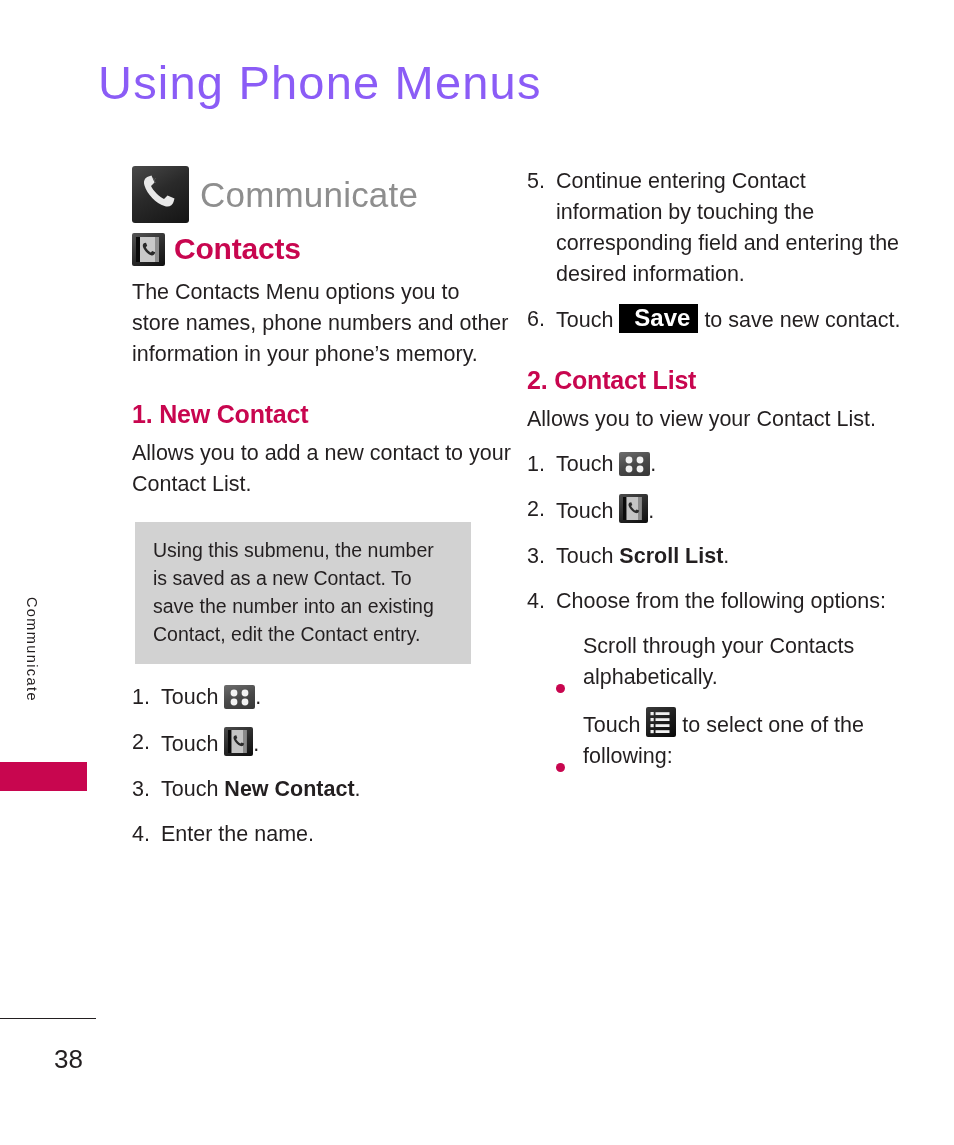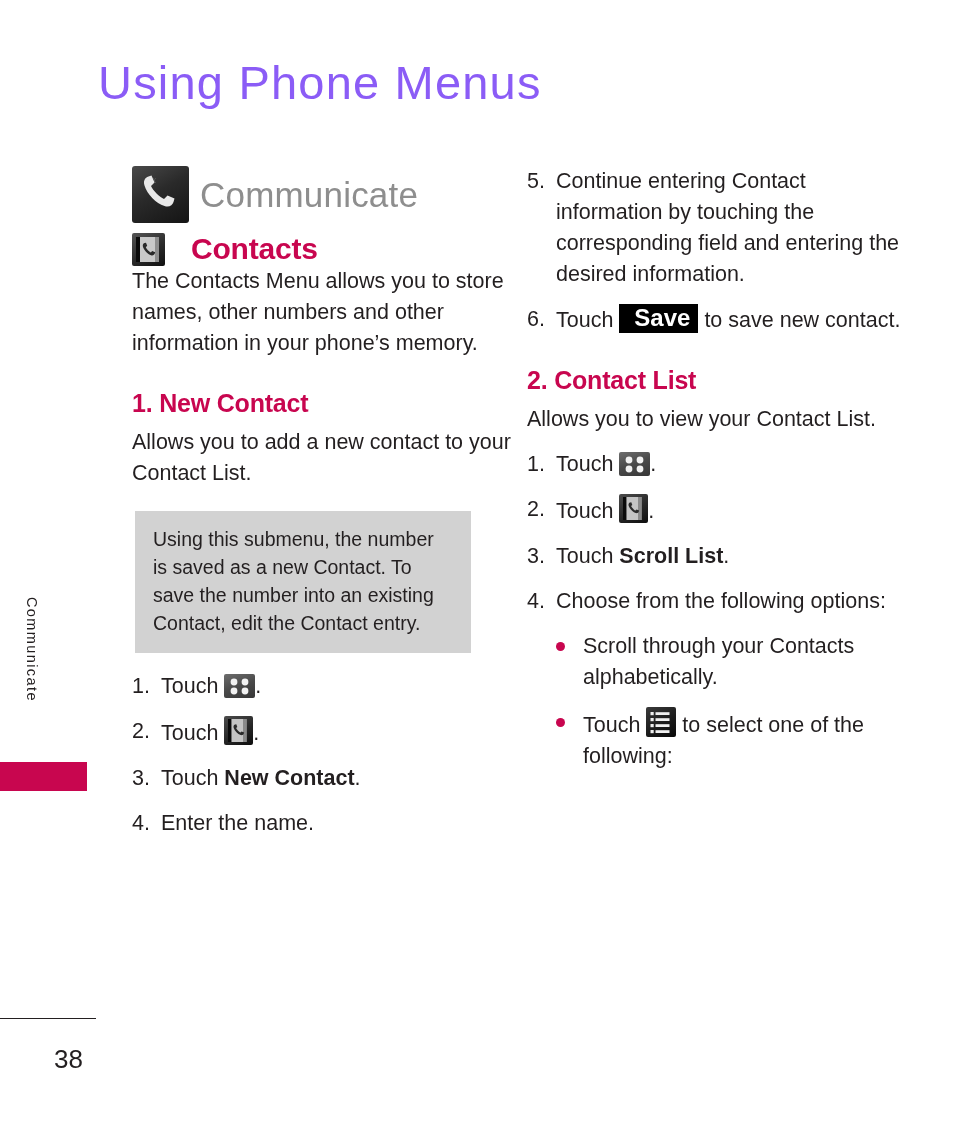--- a/index.html
+++ b/index.html
@@ -85,21 +85,22 @@
   }
   .brand-head .brand-title {
     font-size: 35px;
     color: #8e8e8e;
     letter-spacing: 0.2px;
   }
 
   .sub-head {
     display: flex;
     align-items: center;
-    gap: 26px;
+    gap: 9px;
+    margin-bottom: 11px;
   }
   .sub-head .sub-title {
     font-size: 30px;
     font-weight: 700;
     color: #c8064f;
     letter-spacing: -0.2px;
   }
 
   .num-head {
     font-size: 25px;
@@ -133,20 +134,21 @@
   .step-body { flex: 1 1 auto; }
   .step-body b { font-weight: 700; }
 
   
   .bullets { margin: 8px 0 0 0; padding: 0 0 0 29px; list-style: none; }
   .bullet {
     display: flex;
     font-size: 21.5px;
     line-height: 31px;
     margin-bottom: 14px;
+    align-items: flex-end;
   }
   .bullet-dot {
     flex: 0 0 auto;
     width: 27px;
     padding-top: 11px;
   }
   .bullet-dot i {
     display: block;
     width: 9px;
     height: 9px;
@@ -257,21 +259,21 @@
       <svg viewBox="0 0 33 33">
         <rect x="4" y="4" width="4" height="25" fill="#0a0a0a"></rect>
         <rect x="8" y="4" width="19" height="25" fill="#c9c9c9"></rect>
         <rect x="23" y="4" width="4" height="25" fill="#8f8f8f"></rect>
         <path d="M12.5 10 C11 10.6 10.4 12.2 11 14 C12.2 17.5 15.6 21 19 22.2 C20.8 22.8 22.3 22 22.8 20.6 L23.2 19.2 L20.2 18 L18.8 19.4 C17 18.5 14.6 16 13.8 14.2 L15.2 12.8 L14 9.8 Z" fill="#2a2a2a"></path>
       </svg>
     </span>
     <span class="sub-title">Contacts</span>
   </div>
 
-  <p class="para">The Contacts Menu allows you to store names, other numbers and other information in your phone’s memory.</p>
+  <p class="para">The Contacts Menu options you to store names, phone numbers and other information in your phone’s memory.</p>
 
   <div class="num-head">1. New Contact</div>
   <p class="para">Allows you to add a new contact to your Contact List.</p>
 
   <div class="note-box">
     <div class="note-text">Using this submenu, the number is saved as a new Contact. To save the number into an existing Contact, edit the Contact entry.</div>
   </div>
 
   <ul class="steps">
     <li class="step">

